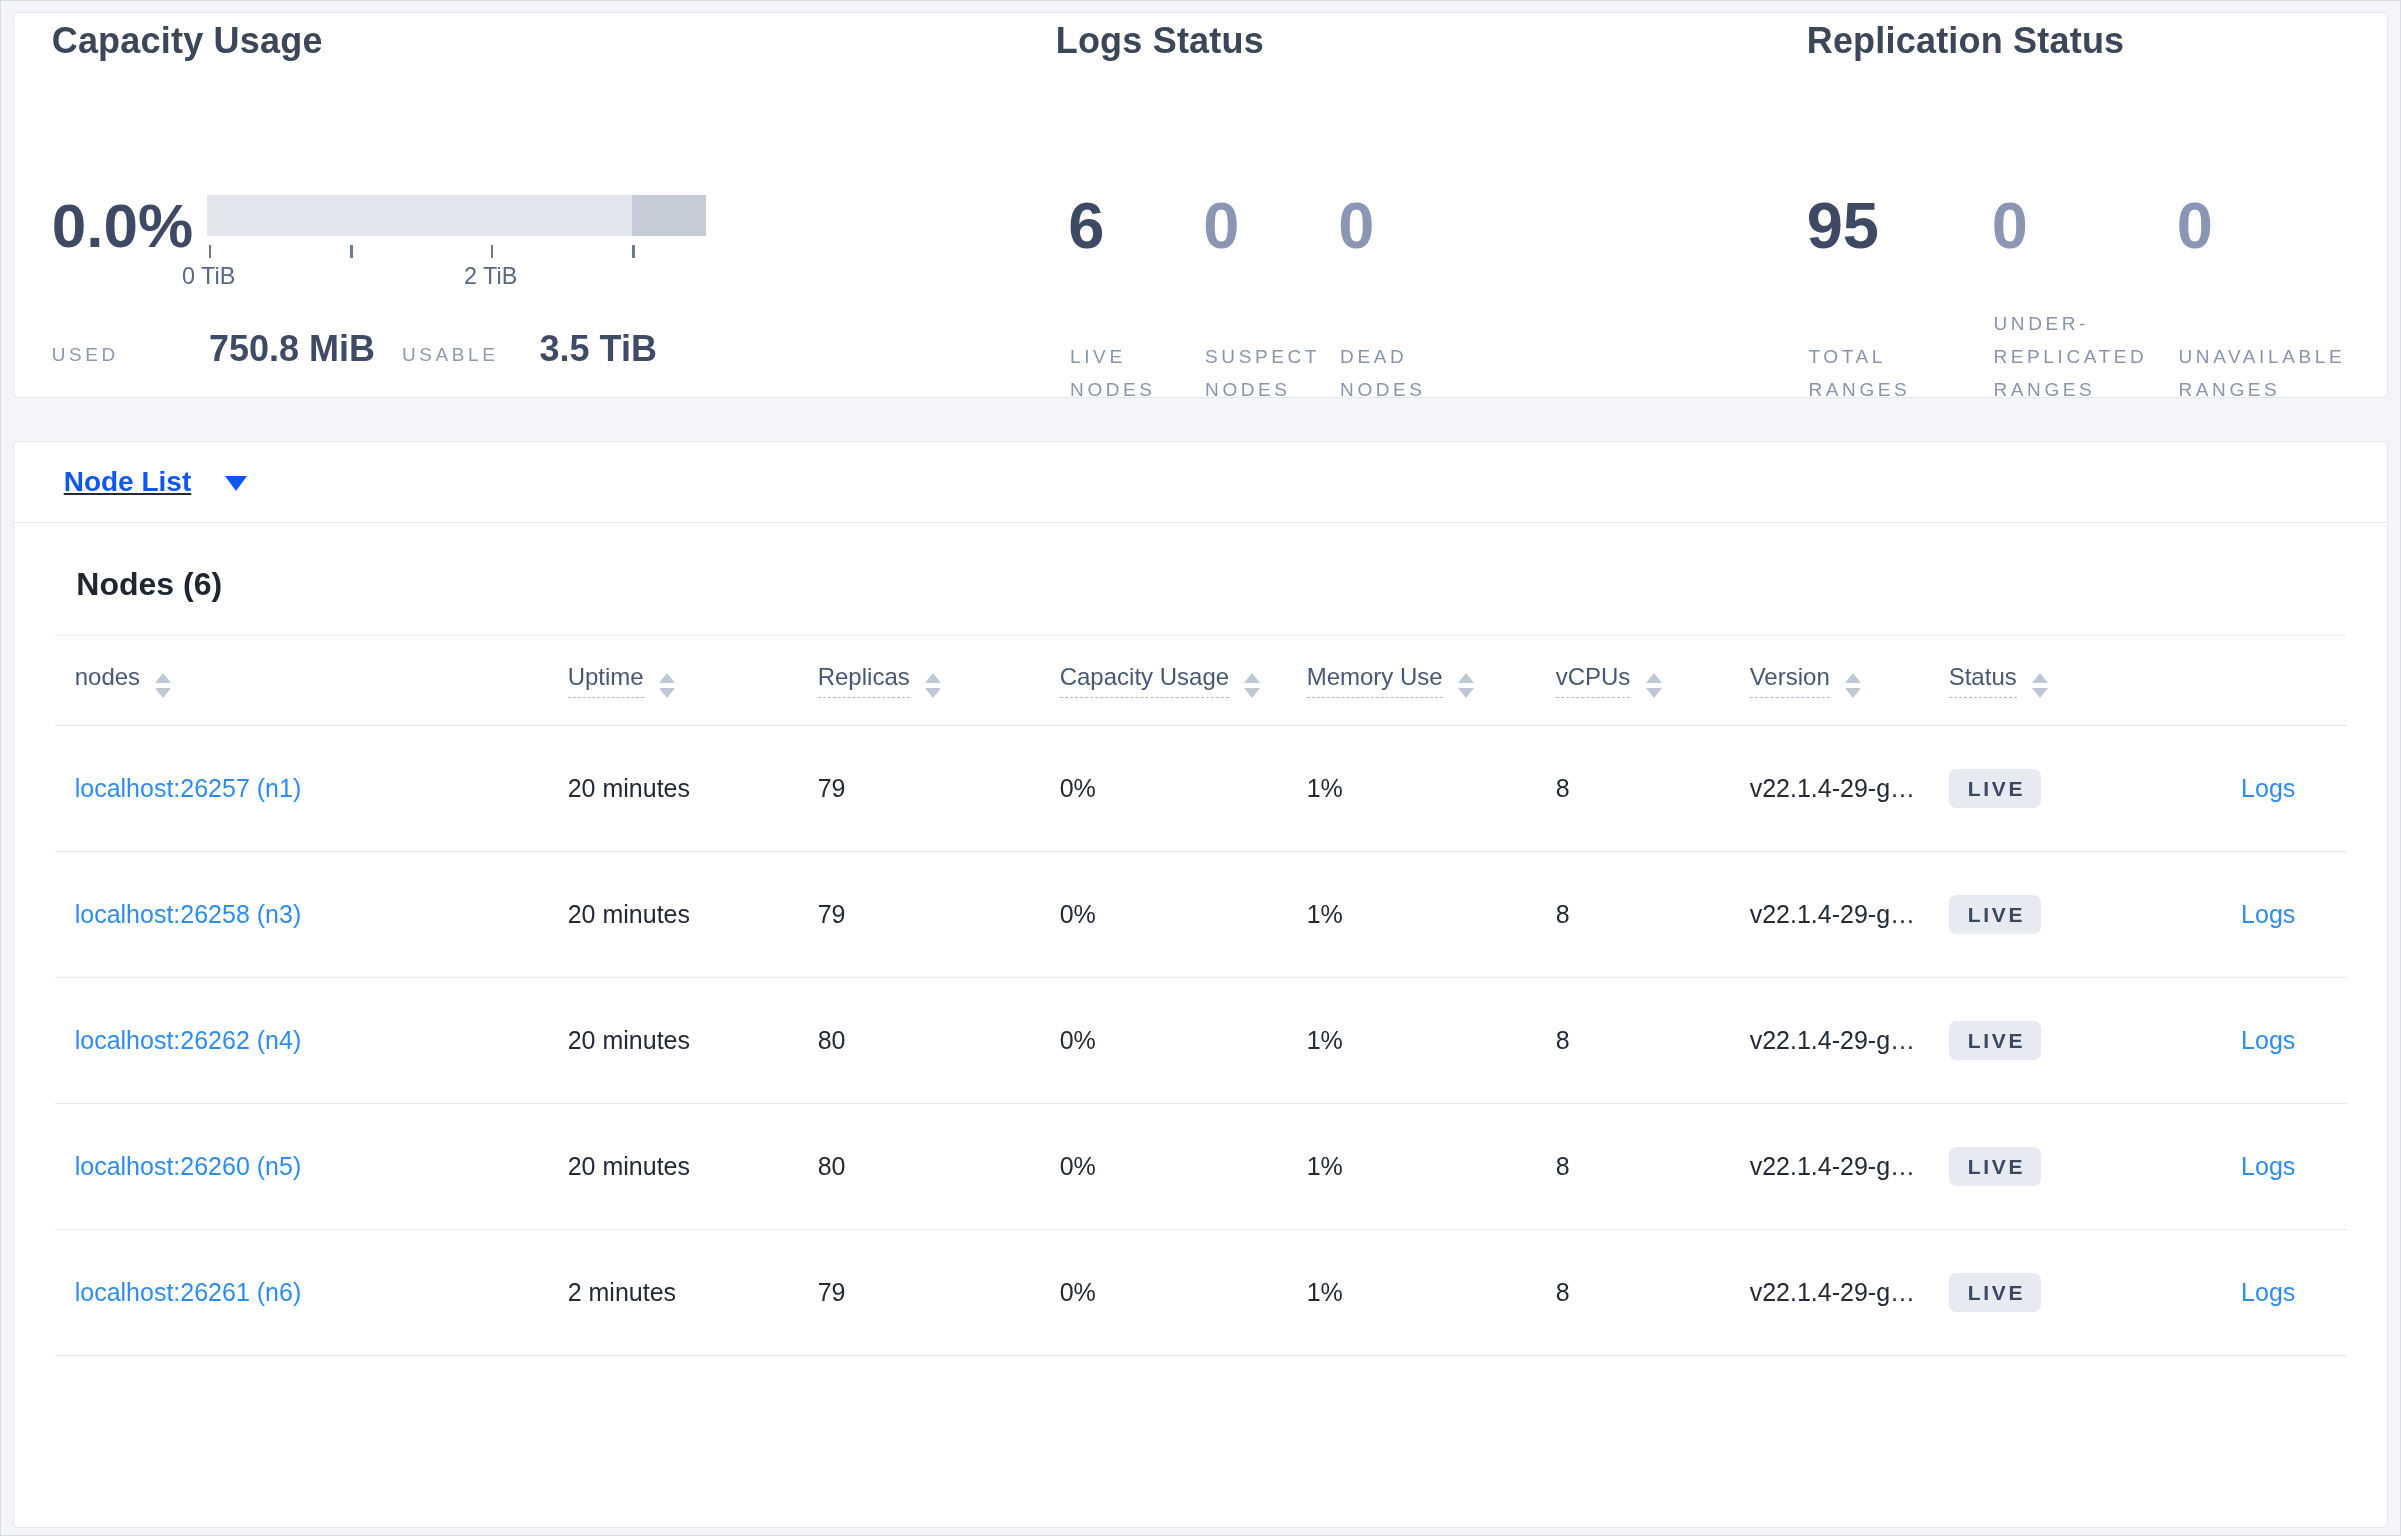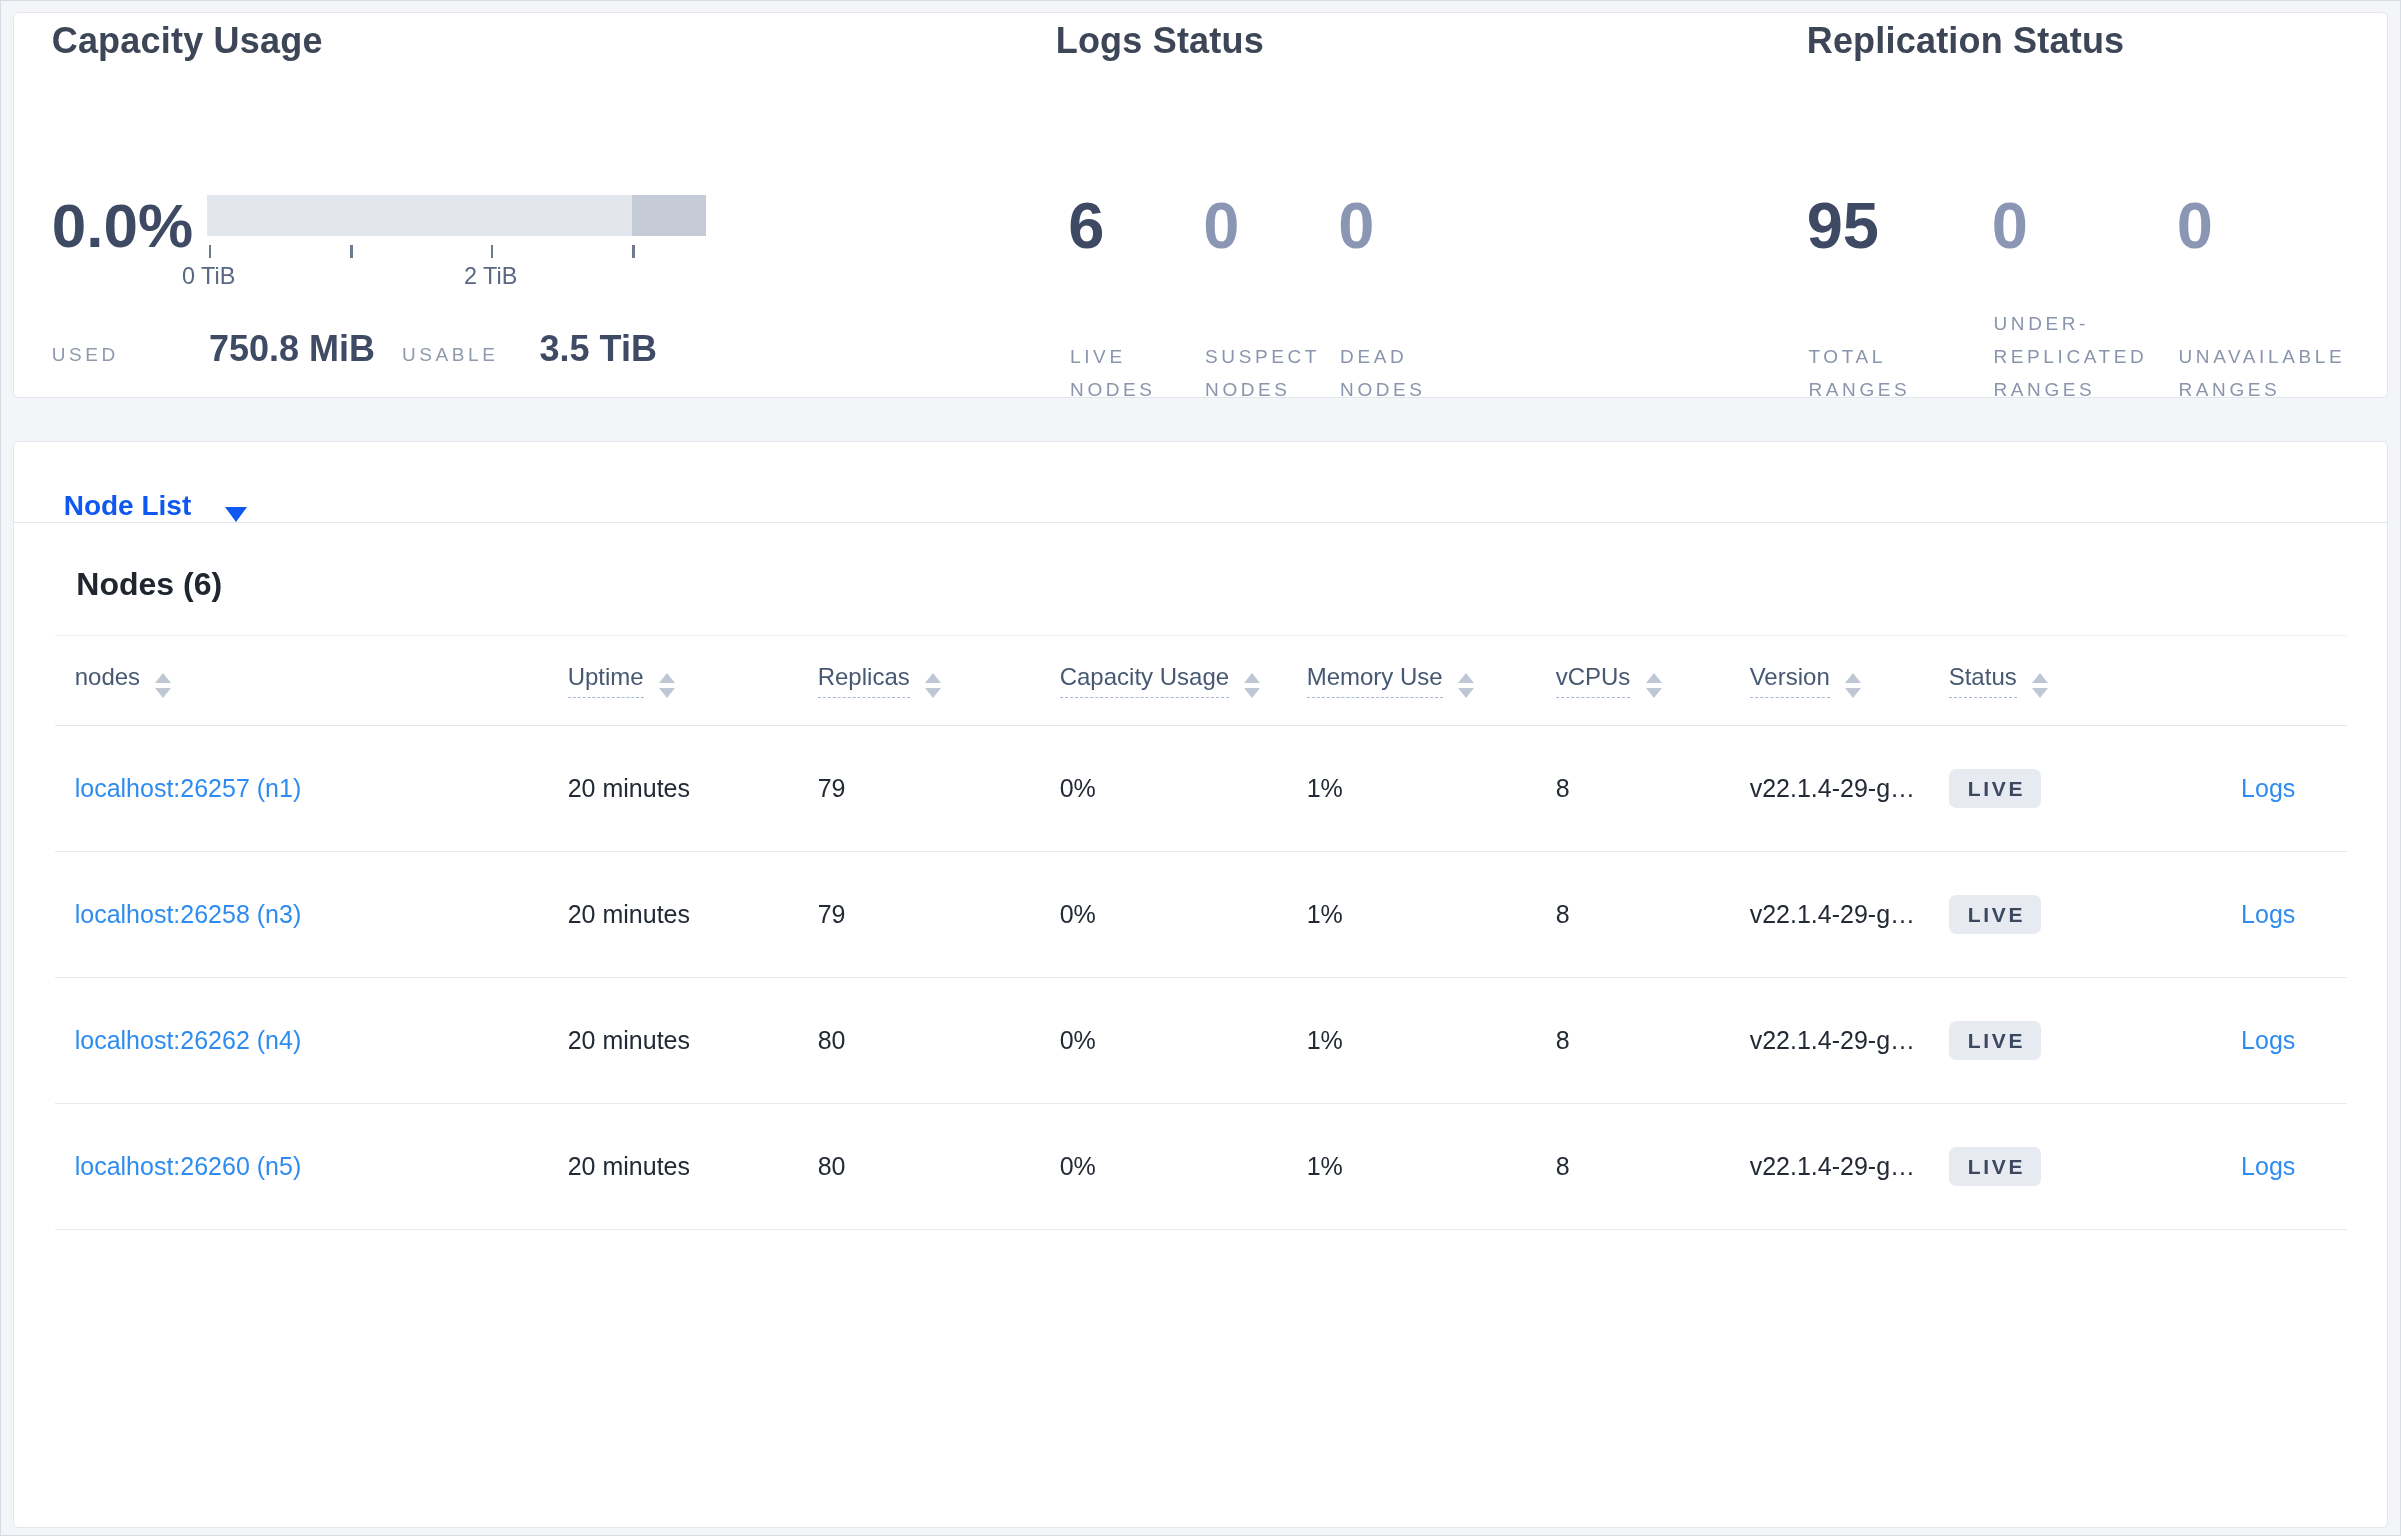--- a/index.html
+++ b/index.html
@@ -59,23 +59,24 @@
   .stat-label {
     position:absolute; left:1.8px; bottom:0;
     font-size:19px; letter-spacing:3.6px; line-height:33px;
     color:#8a94ac; white-space:nowrap;
   }
   .sec-nodes .stats-row { padding-left:12.6px; }
 
   
   .table-card { margin-top:43px; height:1087px; overflow:hidden; }
   .nodelist-bar {
-    height:81px; display:flex; align-items:flex-end;
+    height:81px; display:flex; align-items:center;
     padding-left:50px; border-bottom:0.9px solid #e3e6ed;
     cursor:pointer;
+    text-decoration:underline;
   }
   .nodelist-label { font-size:28px; font-weight:600; color:#0e57f1; }
   .caret-down {
     width:0; height:0; margin-left:34px; margin-top:3.6px;
     border-left:11.7px solid transparent; border-right:11.7px solid transparent;
     border-top:15.3px solid #0e57f1;
   }
   .table-wrap { padding:0 40px 0 41px; }
   .table-heading { font-size:32px; font-weight:600; color:#20262f; margin:43px 0 0 21.6px; }
 
@@ -296,18 +297,29 @@
             <td><a class="node-link">localhost:26260 (n5)</a></td>
             <td>20 minutes</td>
             <td>80</td>
             <td>0%</td>
             <td>1%</td>
             <td>8</td>
             <td>v22.1.4-29-g…</td>
             <td><span class="status-badge">LIVE</span></td>
             <td class="logs-cell"><a class="logs-link">Logs</a></td>
           </tr>
+          <tr>
+            <td><a class="node-link">localhost:26261 (n6)</a></td>
+            <td>2 minutes</td>
+            <td>79</td>
+            <td>0%</td>
+            <td>1%</td>
+            <td>8</td>
+            <td>v22.1.4-29-g…</td>
+            <td><span class="status-badge">LIVE</span></td>
+            <td class="logs-cell"><a class="logs-link">Logs</a></td>
+          </tr>
         </tbody>
     </table>
   </div>
 
 </div>
 
 
 </body></html>

